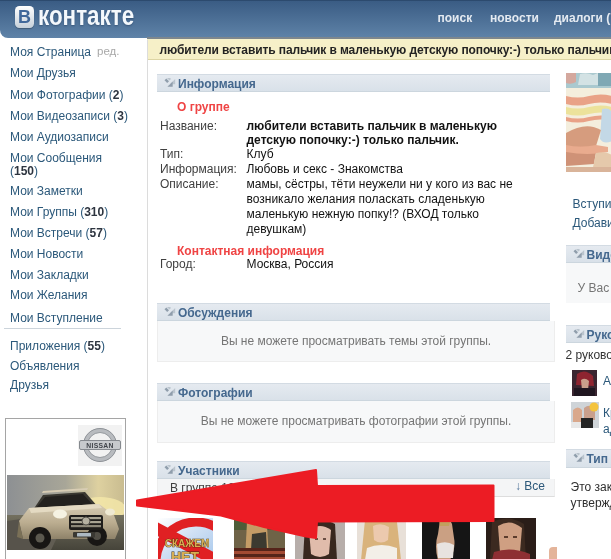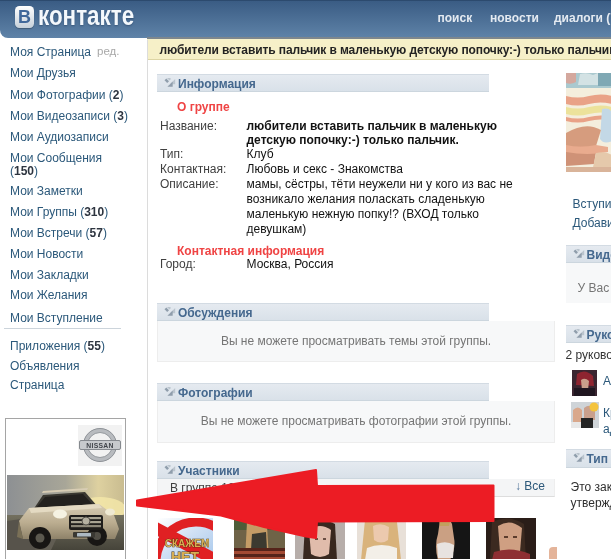--- a/index.html
+++ b/index.html
@@ -1,19 +1,19 @@
 <!DOCTYPE html>
 <html><head><meta charset="utf-8">
 <style>
 html,body{margin:0;padding:0}
 body{width:611px;height:559px;overflow:hidden;background:#fff;font-family:"Liberation Sans",sans-serif;position:relative}
 .abs{position:absolute}
 a{text-decoration:none}
 .lnk{color:#2b587a;font-size:12px;white-space:nowrap}
-.bar{position:absolute;left:157px;width:332px;height:16px;background:linear-gradient(#e5eaf0,#d9e1e9);border-top:1px solid #d3dbe3;border-bottom:1px solid #ccd6de}
+.bar{position:absolute;left:157px;width:393px;height:16px;background:linear-gradient(#e5eaf0,#d9e1e9);border-top:1px solid #d3dbe3;border-bottom:1px solid #ccd6de}
 .bart{position:absolute;left:21px;top:2px;font-size:12px;font-weight:bold;color:#45688e;white-space:nowrap}
 .bico{position:absolute;left:7px;top:3px}
 .notice{position:absolute;left:157px;width:396px;background:#f7f8f9;border:1px solid #ededed;border-top:none;text-align:center;color:#757575;font-size:12px}
 .lab{position:absolute;left:160px;color:#404040;font-size:12px;white-space:nowrap}
 .val{position:absolute;left:246.5px;color:#121212;font-size:12px;white-space:nowrap}
 .bluehead{position:absolute;left:177px;font-size:12px;font-weight:bold;color:#ef4444;white-space:nowrap}
 .mi{position:absolute;left:10px;font-size:12px;color:#2b587a;white-space:nowrap}
 .mi b{color:#2e3540}
 .rl{position:absolute;font-size:12px;color:#2b587a;white-space:nowrap}
 .hl{position:absolute;top:11.3px;font-size:12px;font-weight:bold;color:#e4eaf1;white-space:nowrap}
@@ -46,21 +46,21 @@
 <div class="mi" style="top:184px">Мои Заметки</div>
 <div class="mi" style="top:205px">Мои Группы (<b>310</b>)</div>
 <div class="mi" style="top:226px">Мои Встречи (<b>57</b>)</div>
 <div class="mi" style="top:247px">Мои Новости</div>
 <div class="mi" style="top:267.5px">Мои Закладки</div>
 <div class="mi" style="top:288px">Мои Желания</div>
 <div class="mi" style="top:310.5px">Мои Вступление</div>
 <div class="abs" style="left:4px;top:328px;width:117px;height:1px;background:#ccd4db"></div>
 <div class="mi" style="top:339px">Приложения (<b>55</b>)</div>
 <div class="mi" style="top:358.5px">Объявления</div>
-<div class="mi" style="top:378px">Страница</div>
+<div class="mi" style="top:378px">Друзья</div>
 
 <div class="abs" style="left:5px;top:418px;width:119px;height:141px;border:1px solid #a5a5a5;background:#fff">
   <svg class="abs" style="left:72px;top:6px" width="44" height="41" viewBox="0 0 44 41">
     <rect width="44" height="41" fill="#f2f2f2"></rect>
     <circle cx="22" cy="20" r="14.5" fill="none" stroke="#b8bbbf" stroke-width="4.5"></circle>
     <circle cx="22" cy="20" r="16.5" fill="none" stroke="#8f9398" stroke-width="1"></circle>
     <circle cx="22" cy="20" r="12.5" fill="none" stroke="#979ba0" stroke-width="1"></circle>
     <rect x="1.5" y="15.5" width="41" height="9" rx="1.5" fill="#c7cacd" stroke="#85898e" stroke-width="1"></rect>
     <text x="22" y="22.7" font-size="6.8" font-weight="bold" text-anchor="middle" fill="#41454b" font-family="Liberation Sans" letter-spacing=".3">NISSAN</text>
   </svg>
@@ -121,21 +121,21 @@
       </g>
   </svg>
   <div class="bart">Информация</div>
 </div>
 <div class="bluehead" style="top:100px">О группе</div>
 <div class="lab" style="top:118.5px">Название:</div>
 <div class="val" style="top:118.5px;font-weight:bold">любители вставить пальчик в маленькую</div>
 <div class="val" style="top:133.2px;font-weight:bold">детскую попочку:-) только пальчик.</div>
 <div class="lab" style="top:146.5px">Тип:</div>
 <div class="val" style="top:146.5px">Клуб</div>
-<div class="lab" style="top:161.7px">Контактная:</div>
+<div class="lab" style="top:161.7px">Информация:</div>
 <div class="val" style="top:161.7px">Любовь и секс - Знакомства</div>
 <div class="lab" style="top:177.4px">Описание:</div>
 <div class="val" style="top:177.4px">мамы, сёстры, тёти неужели ни у кого из вас не</div>
 <div class="val" style="top:192.1px">возникало желания поласкать сладенькую</div>
 <div class="val" style="top:206.8px">маленькую нежную попку!? (ВХОД только</div>
 <div class="val" style="top:221.5px">девушкам)</div>
 <div class="bluehead" style="top:243.5px">Контактная информация</div>
 <div class="lab" style="top:256.5px">Город:</div>
 <div class="val" style="top:256.5px">Москва, Россия</div>
 

